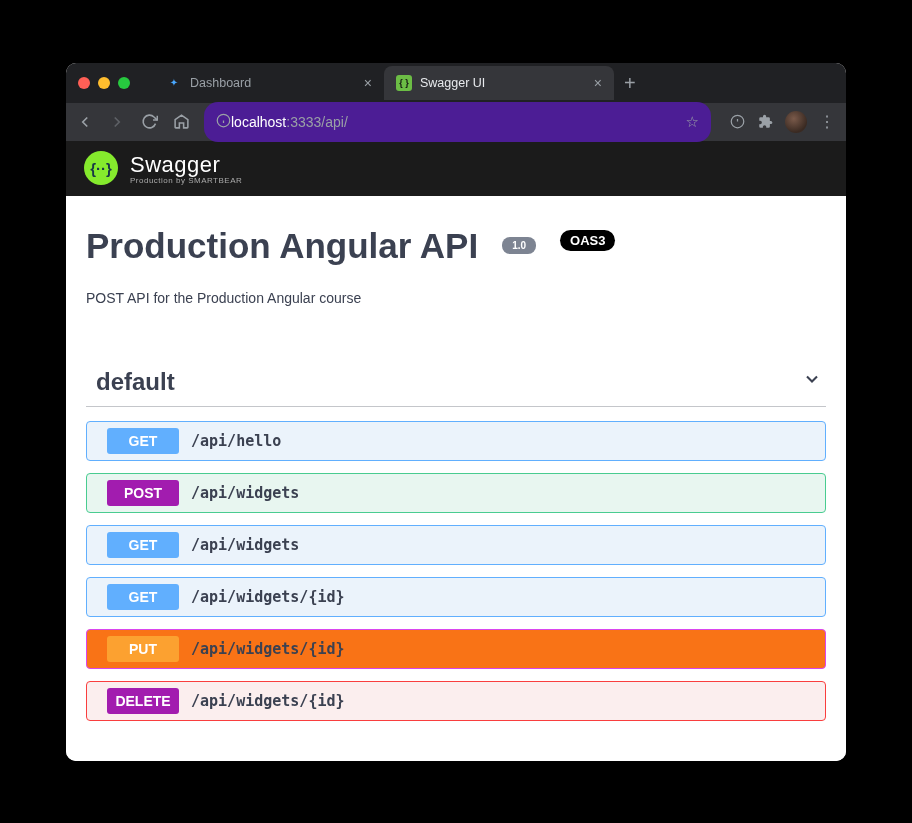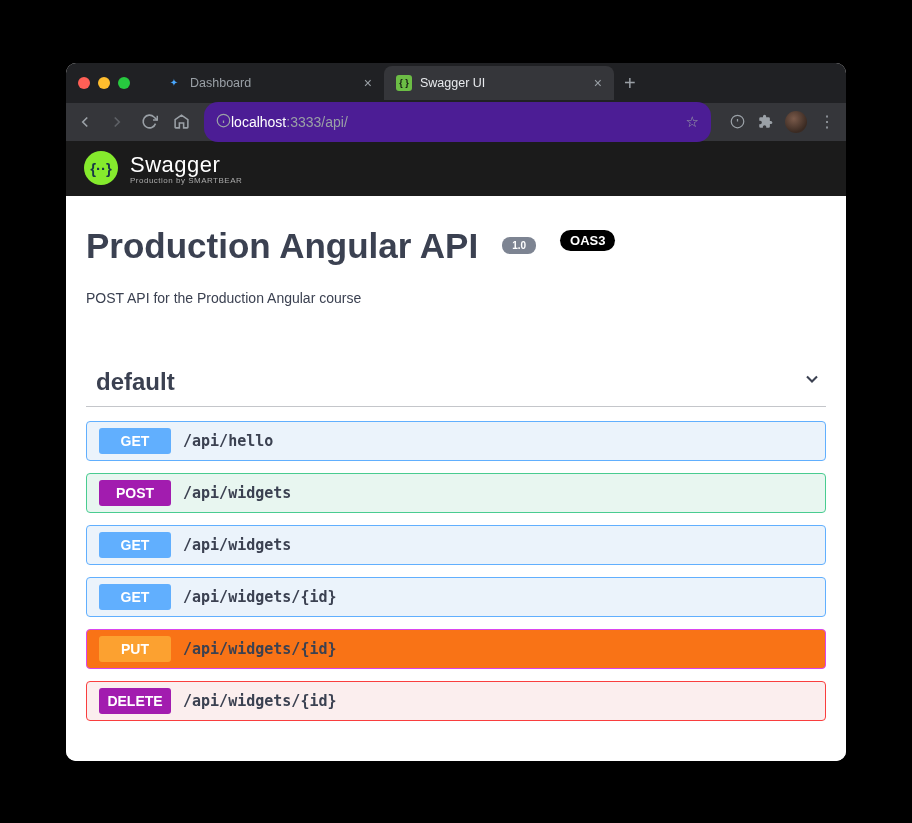--- a/index.html
+++ b/index.html
@@ -204,21 +204,21 @@
     .operations {
       margin-top:14px;
       display:flex;
       flex-direction:column;
       gap:12px;
     }
     .op {
       border-radius:4px;
       display:flex;
       align-items:center;
-      padding:6px 12px;
+      padding:6px 20px;
       gap:12px;
       cursor:pointer;
     }
     .op .method {
       min-width:72px;
       text-align:center;
       padding:5px 0;
       border-radius:3px;
       color:#fff;
       font-size:14px;

